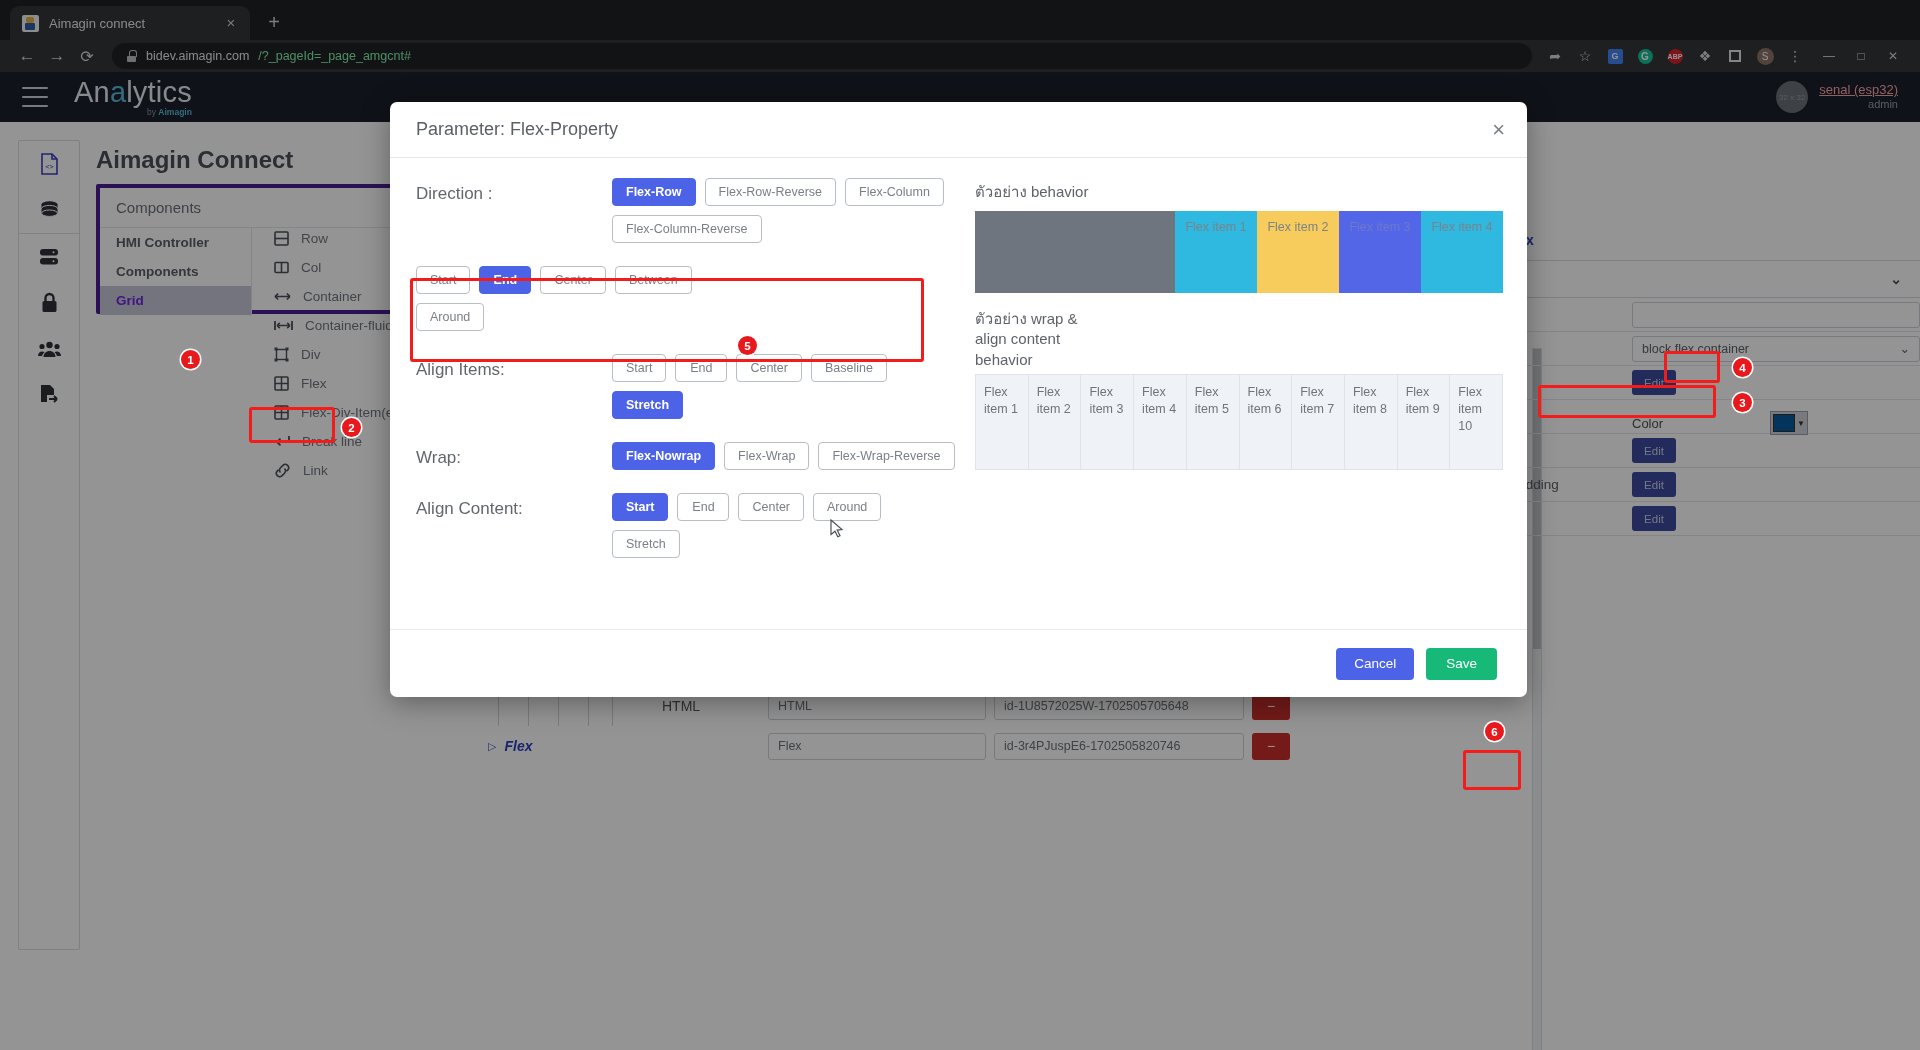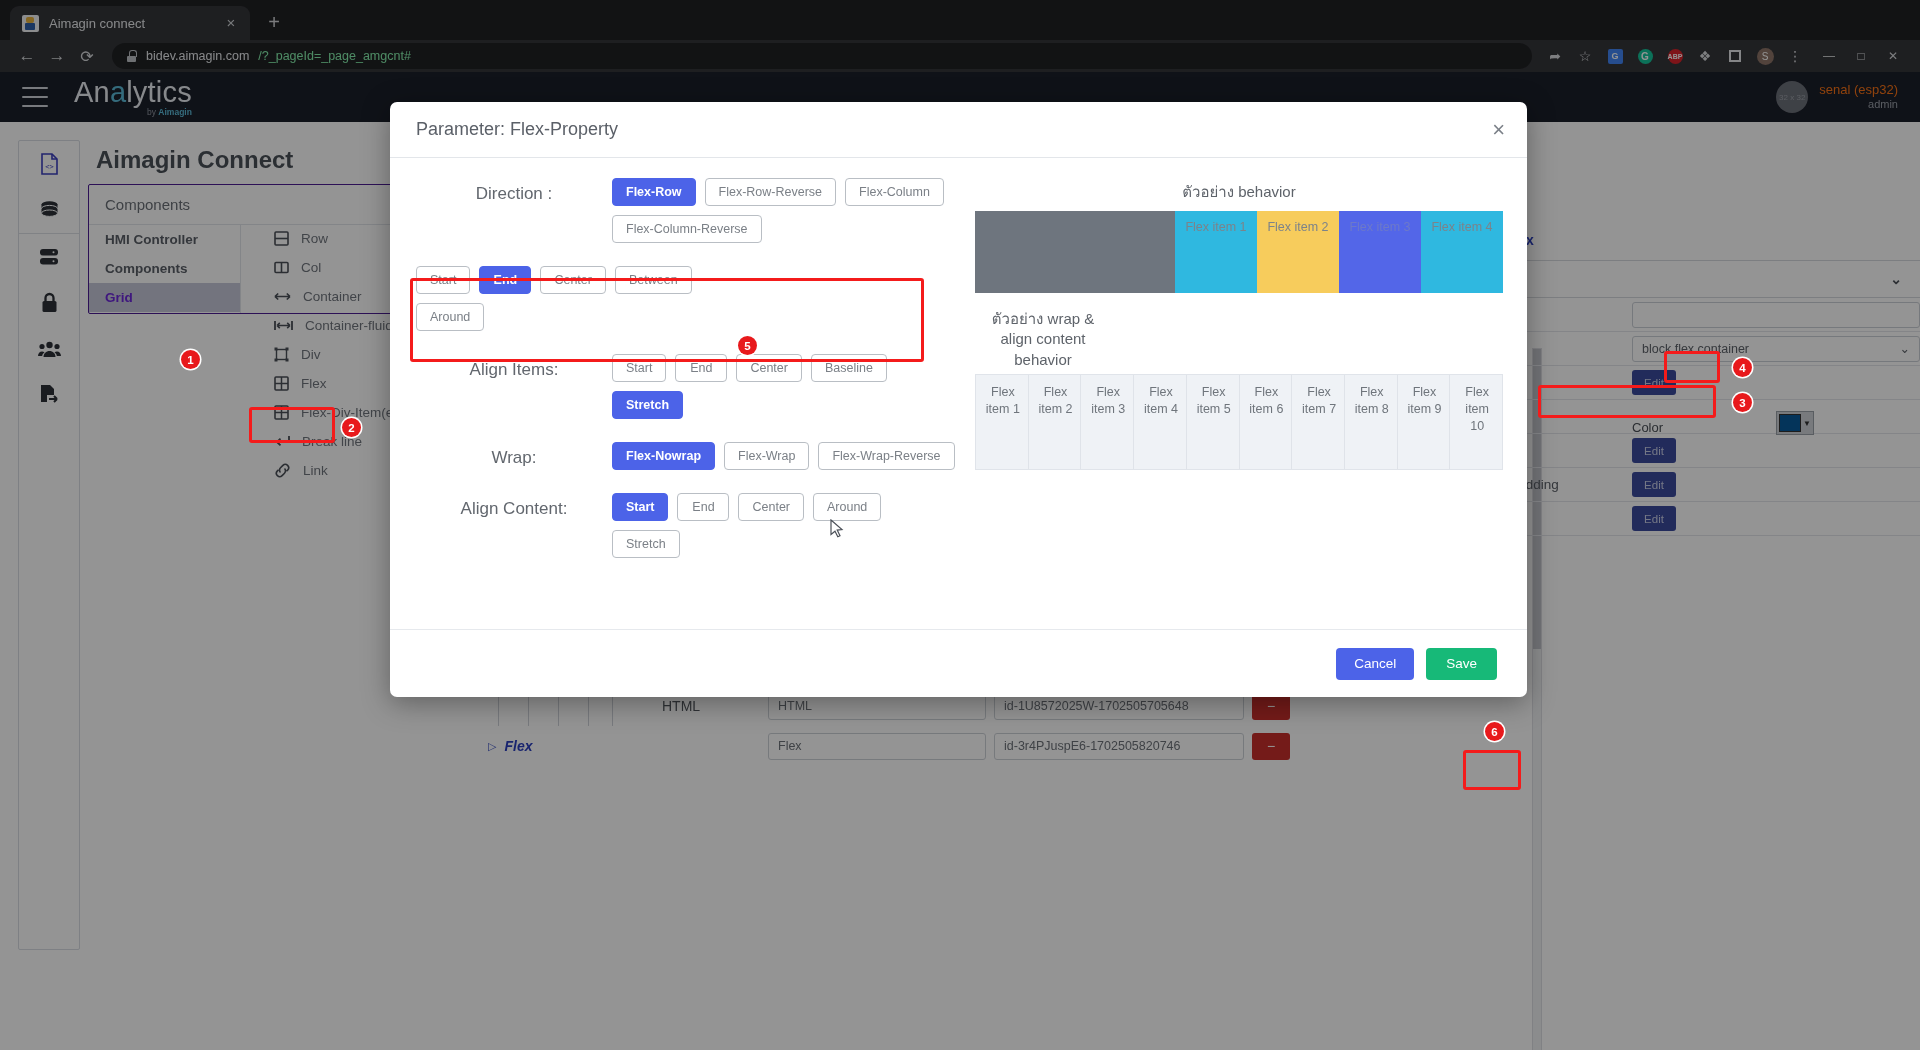--- a/index.html
+++ b/index.html
@@ -100,39 +100,39 @@
   .brand-sub { font-size: 8.5px; color: #8e949f; align-self:flex-end; margin-top:1px; }
   .brand-sub b { color:#5bb9d6; }
   .hdr-left { display:flex; align-items:center; }
   .user-box { display:flex; align-items:center; gap: 11px; }
   .avatar {
     width: 32px; height: 32px; border-radius: 50%; background: #6c7079;
     color:#9ba0a8; font-size:8px; display:flex; align-items:center; justify-content:center;
     flex:none;
   }
   .user-txt { display:flex; flex-direction:column; align-items:flex-end; line-height:1.25; }
-  .user-name { font-size: 13px; color: #f97316; }
+  .user-name { font-size: 13px; color: #fca5a5; text-decoration: underline; }
   .user-role { font-size: 11px; color: #9aa0a9; }
 
   .app-body { position:relative; height: 928px; background: #fff; }
   .rail {
     position:absolute; left:18px; top:18px; width: 62px; height: 810px;
     border: 1px solid #d9dde3; background: #fff; border-radius:2px;
   }
   .rail-grp { border-bottom: 1px solid #dde1e6; }
   .rail-item { height: 46px; display:flex; align-items:center; justify-content:center; }
   .rail svg { display:block; }
 
   .page-title {
     position:absolute; left:96px; top:24px; font-size: 24px; font-weight: bold; color:#4b5159;
   }
 
   .panel-comp {
-    position:absolute; left:88px; top:62px; width: 388px; height: 130px;
-    border:1px solid #4c1d95; border-radius:2px; background:#fff;
+    position:absolute; left:96px; top:62px; width: 388px; height: 130px;
+    border:4px solid #4c1d95; border-radius:2px; background:#fff;
   }
   .panel-comp-hdr { height: 40px; display:flex; align-items:center; padding-left:16px;
                     font-size:15px; color:#6b7077; border-bottom:1px solid #e2e6ea; }
   .comp-cols { display:flex; height: 88px; }
   .comp-col-l { width: 152px; border-right:1px solid #e2e6ea; }
   .ctab { height:29px; display:flex; align-items:center; padding-left:16px;
           font-size:13.5px; font-weight:bold; color:#5b6views; color:#5b6068; }
   .ctab.active { background:#c7c9d9; color:#6d28d9; }
 
   .tree-list { position:absolute; left:260px; top:102px; width:230px; }
@@ -181,35 +181,35 @@
   .pinput { flex:1; height:26px; border:1px solid #ccd1d7; border-radius:3px; background:#fff; }
   .pselect {
     flex:1; height:26px; border:1px solid #ccd1d7; border-radius:3px; background:#fff;
     display:flex; align-items:center; justify-content:space-between; padding:0 9px;
     font-size:12.5px; color:#5d6269;
   }
   .edit-btn {
     width: 44px; height: 25px; background:#3b4a9e; border-radius:3px; color:#c9cee6;
     font-size:11.5px; display:flex; align-items:center; justify-content:center;
   }
-  .color-ctl { display:flex; align-items:flex-end; gap:18px;margin-top:13px; }
+  .color-ctl { display:flex; align-items:center; gap:12px;margin-top:13px; }
   .color-lbl { font-size:13px; color:#4a4f56; width: 126px; }
   .color-swatch-wrap {
     width:38px; height:24px; border:1px solid #9aa0a7; background:#cfd3d8;
     display:flex; align-items:center; padding:0 2px; gap:2px;
   }
   .color-swatch { width:22px; height:18px; background:#085a9c; border:1px solid #333; }
   .color-arrow { font-size:8px; color:#333; }
 
   
   .scrim { position:absolute; inset:0; background: rgba(0,0,0,.42); }
   .modal {
     position:absolute; left:390px; top:102px; width: 1137px; height: 595px;
     background:#fff; border-radius:7px; box-shadow:0 6px 28px rgba(0,0,0,.35);
-    display:flex; flex-direction:column;text-align:center;
+    display:flex; flex-direction:column;
   }
   .modal-hdr {
     height: 56px; display:flex; align-items:center; justify-content:space-between;
     padding: 0 22px 0 26px; border-bottom:1px solid #e3e6ea;
   }
   .modal-title { font-size: 18px; color:#5b6068; }
   .modal-x { font-size: 22px; color:#7b8088; line-height:1; }
   .modal-body { flex:1; display:flex; padding: 20px 24px 0 26px; gap: 8px; }
   .mb-left { width: 590px; position:relative; }
   .mb-right { flex:1; padding-top: 2px; }

